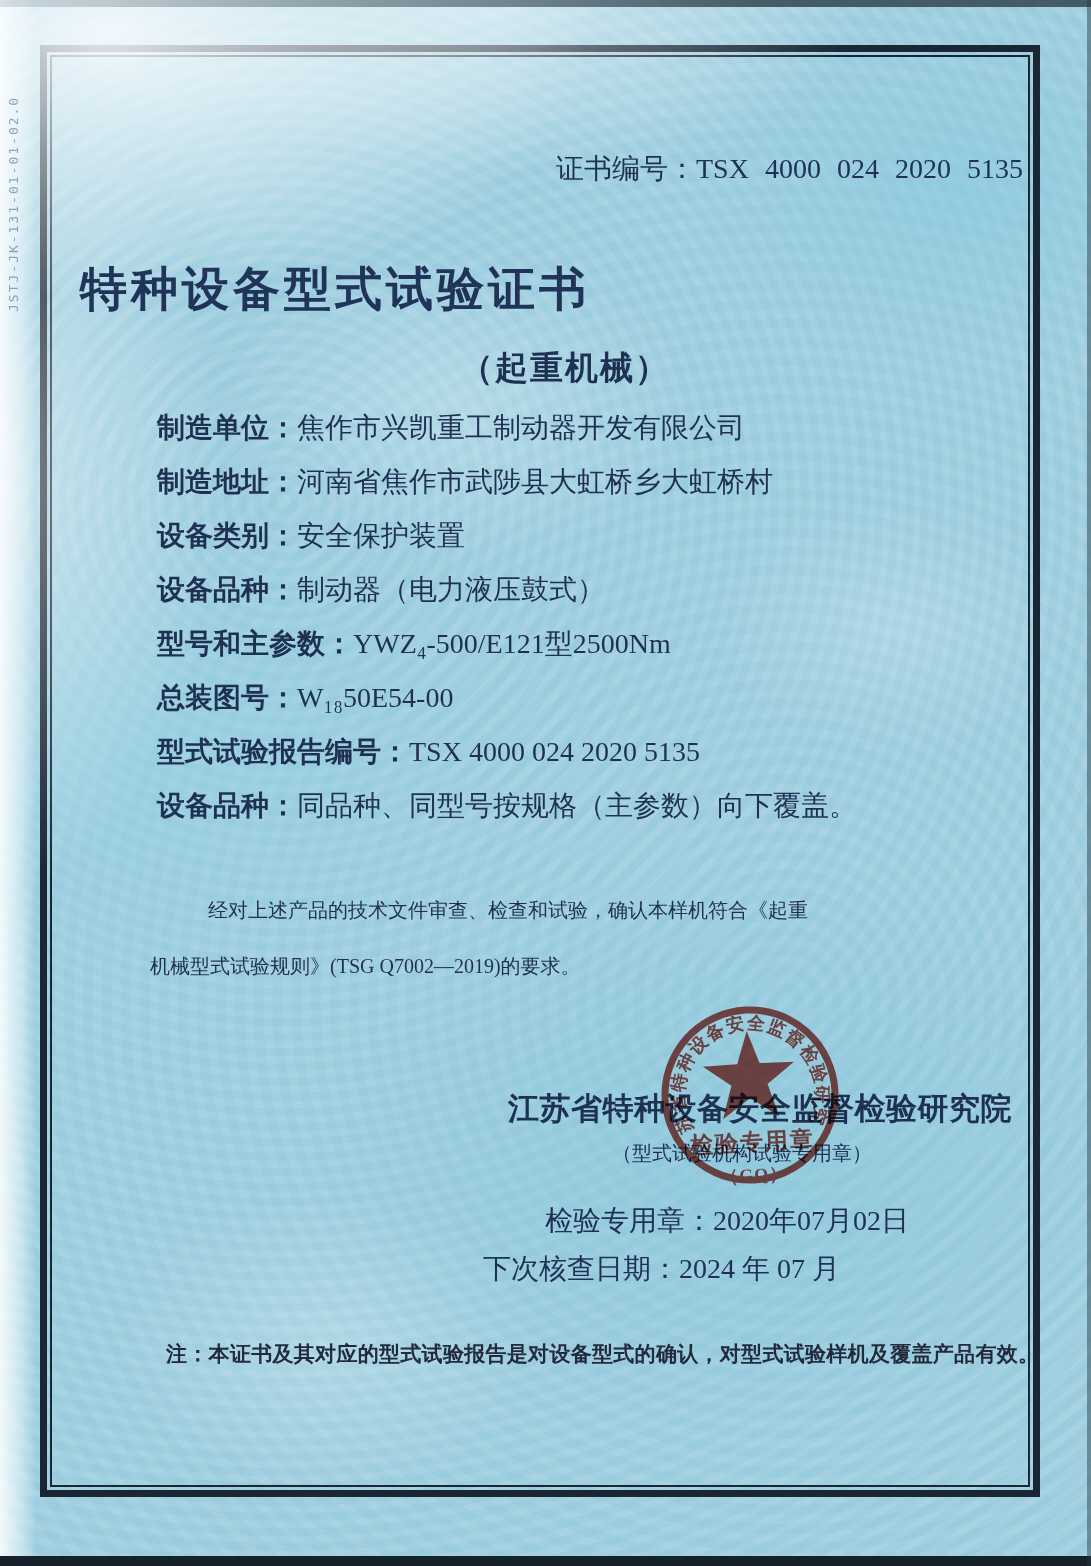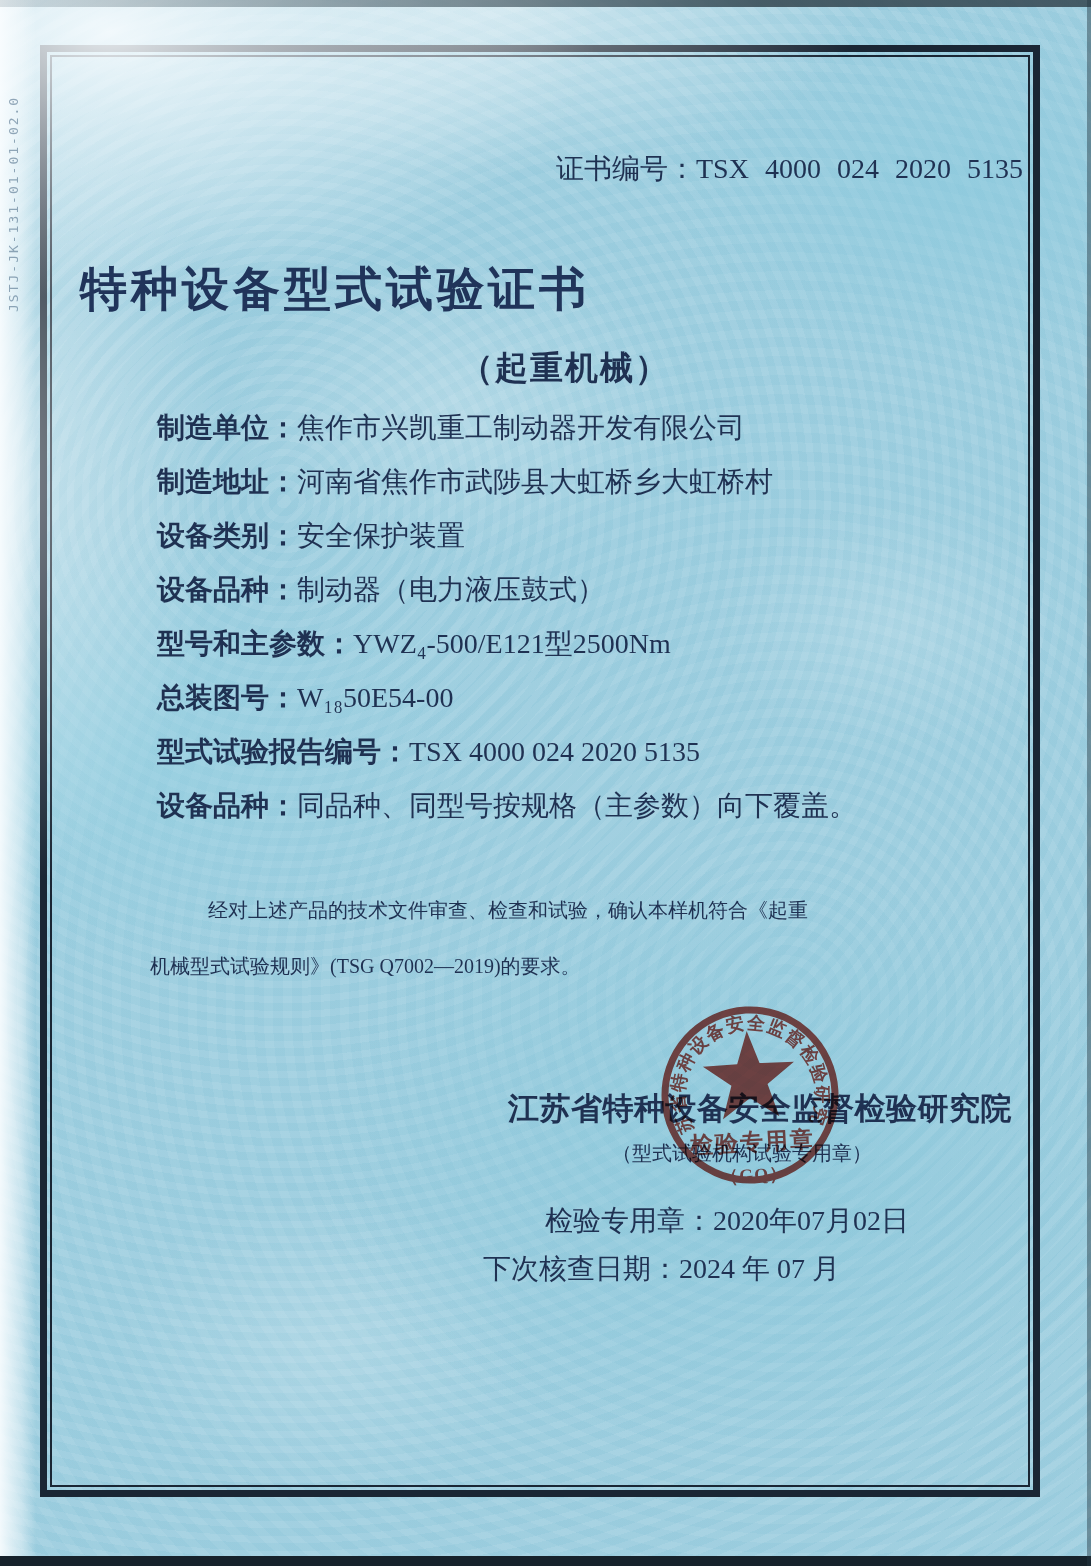--- a/index.html
+++ b/index.html
@@ -136,20 +136,23 @@
 
   <div class="txt issuer-name ink">江苏省特种设备安全监督检验研究院</div>
   <div class="txt seal-note ink">（型式试验机构试验专用章）</div>
   <div class="txt date-line issue-date ink">
     <span>检验专用章：</span><span>2020年07月02日</span>
   </div>
   <div class="txt date-line review-date ink">
     <span>下次核查日期：</span><span>2024 年 07 月</span>
   </div>
 
+  <div class="txt footnote">
+    <span>注：</span><span>本证书及其对应的型式试验报告是对设备型式的确认，对型式试验样机及覆盖产品有效。</span>
+  </div>
 
   <svg class="seal" viewBox="0 0 190 190">
     <circle cx="95" cy="95" r="85" fill="none" stroke="#a83832" stroke-width="7"></circle>
     <defs>
       <path id="sealArc" d="M 40.9 132.9 A 66 66 0 1 1 149.1 132.9" fill="none"></path>
     </defs>
     <text font-size="18" letter-spacing="1.5">
       <textPath href="#sealArc" startOffset="50%" text-anchor="middle">江苏省特种设备安全监督检验研究院</textPath>
     </text>
     <polygon fill="#a83832" points="95,31 106.2,63.6 140.6,64.2 113.1,84.9 123.2,117.8 95,98 66.8,117.8 76.9,84.9 49.4,64.2 83.8,63.6"></polygon>

